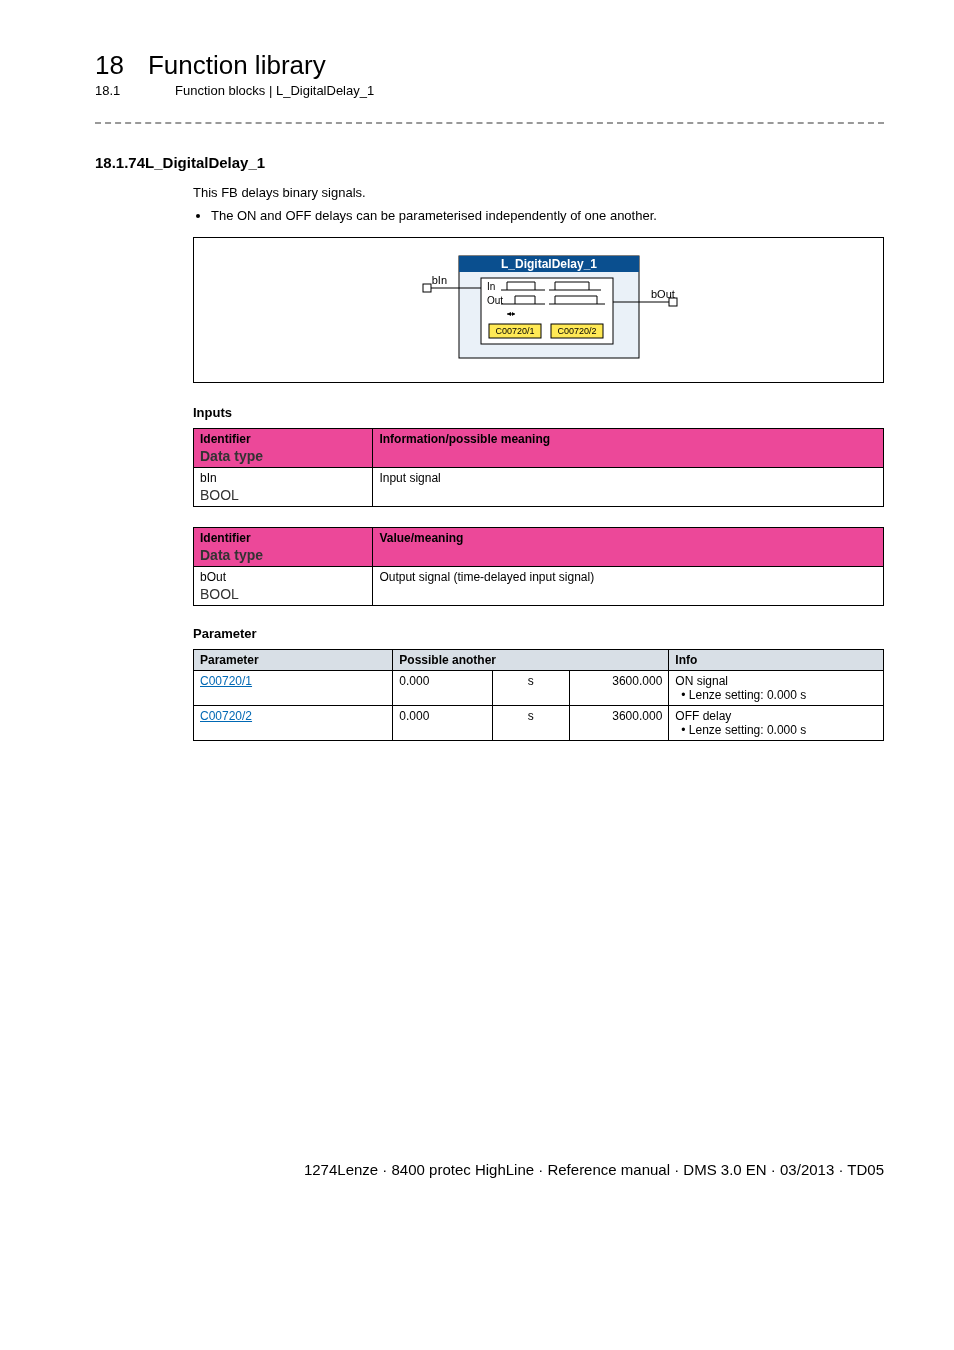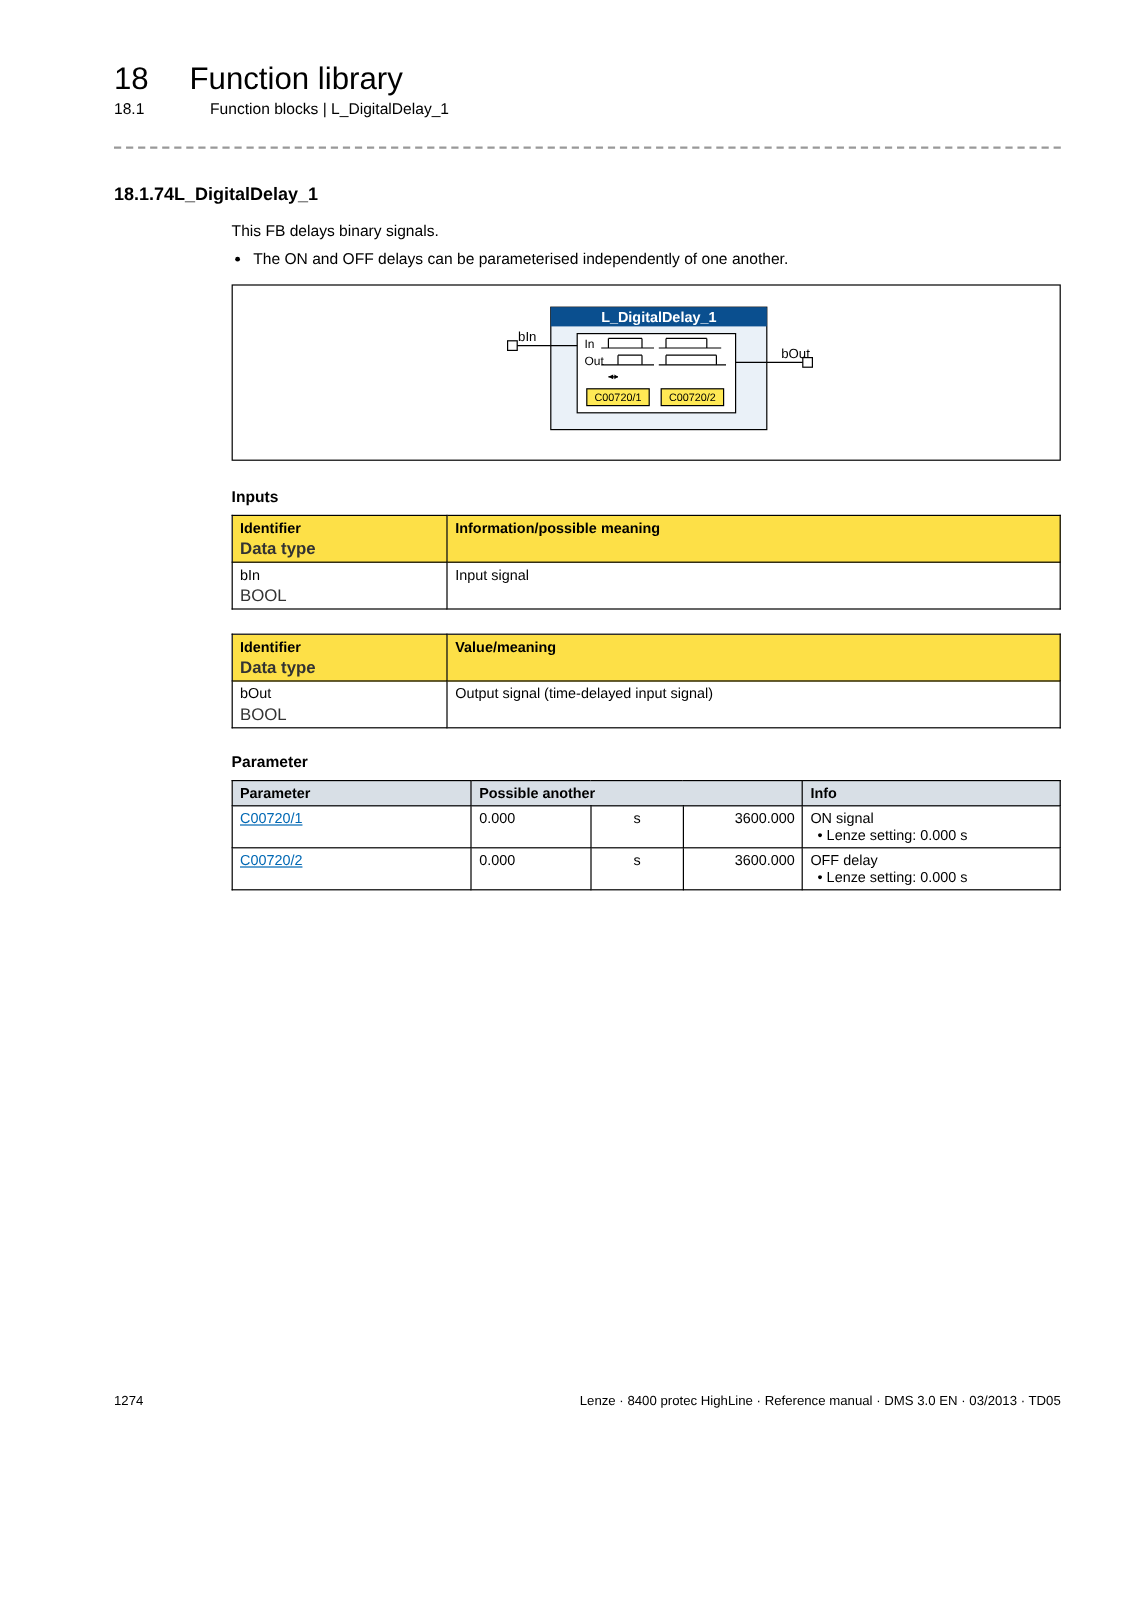--- a/index.html
+++ b/index.html
@@ -1,40 +1,40 @@
 <!DOCTYPE html>
 <html><head>
 <meta charset="utf-8">
 <style>
 body{margin:0;padding:0;font-family:Arial,Helvetica,sans-serif;color:#000;background:#fff;width:954px}
 .page{padding:50px 70px 40px 95px}
-.hdr{display:flex;align-items:baseline;gap:34px;margin-bottom:2px}
+.hdr{display:flex;align-items:baseline;gap:24px;margin-bottom:2px}
 .hdr .n{font-size:26px;font-weight:400}
 .hdr .t{font-size:26px;font-weight:400}
 .sub{display:flex;gap:40px;font-size:13px;margin-bottom:18px}
 .sub .n{min-width:40px}
 .dashrow{border-bottom:2px dashed #999;margin:24px 0 30px}
 .secnum{display:flex;margin-bottom:14px}
 .secnum .n{font-size:15px;font-weight:bold}
 .secnum .t{font-size:15px;font-weight:bold}
 .body{margin-left:98px}
 p.lead{font-size:13px;margin:0 0 8px}
 ul.b{font-size:13px;margin:0 0 14px;padding-left:18px}
 ul.b li{margin:0}
 .diagram-box{border:1px solid #000;padding:14px 0 16px;text-align:center;margin-bottom:22px}
 .diagram-box svg{display:inline-block}
 .h{font-weight:bold;font-size:13px;margin:4px 0 8px}
 table.t{border-collapse:collapse;width:100%;margin-bottom:20px;font-size:12px}
 table.t td,table.t th{border:1px solid #000;padding:3px 6px;vertical-align:top;text-align:left}
-table.t th{background:#fde047;font-weight:bold}
+table.t th{background:#ec4899;font-weight:bold}
 .dt{font-size:14px;color:#333;text-align:left;display:block;margin-top:2px}
 table.p td,table.p th{border:1px solid #000;padding:3px 6px;font-size:12px;text-align:left;vertical-align:top}
 table.p th{background:#d8dfe6;font-weight:bold}
 a.lnk{color:#0068b4;text-decoration:underline}
-.ftr{position:relative;margin-top:420px;font-size:11px;display:flex;justify-content:space-between}
+.ftr{position:relative;margin-top:420px;font-size:15px;display:flex;justify-content:flex-end}
 </style>
 </head>
 <body>
 
 <div class="page">
 
   <div class="hdr">
     <div class="n">18</div>
     <div class="t">Function library</div>
   </div>

